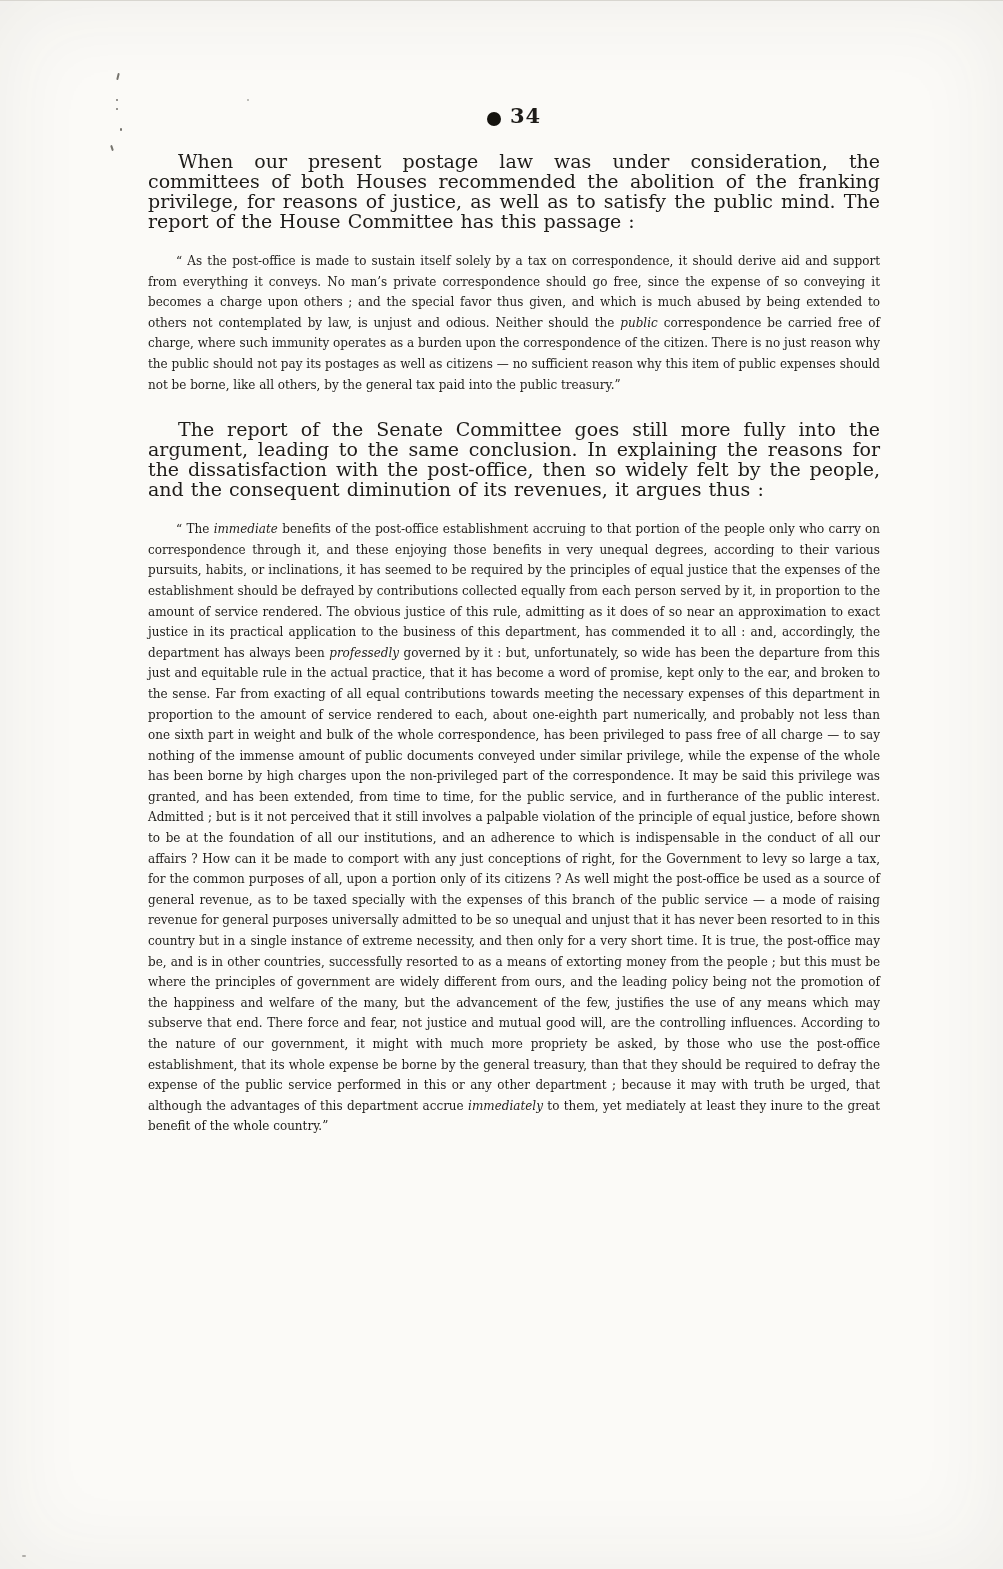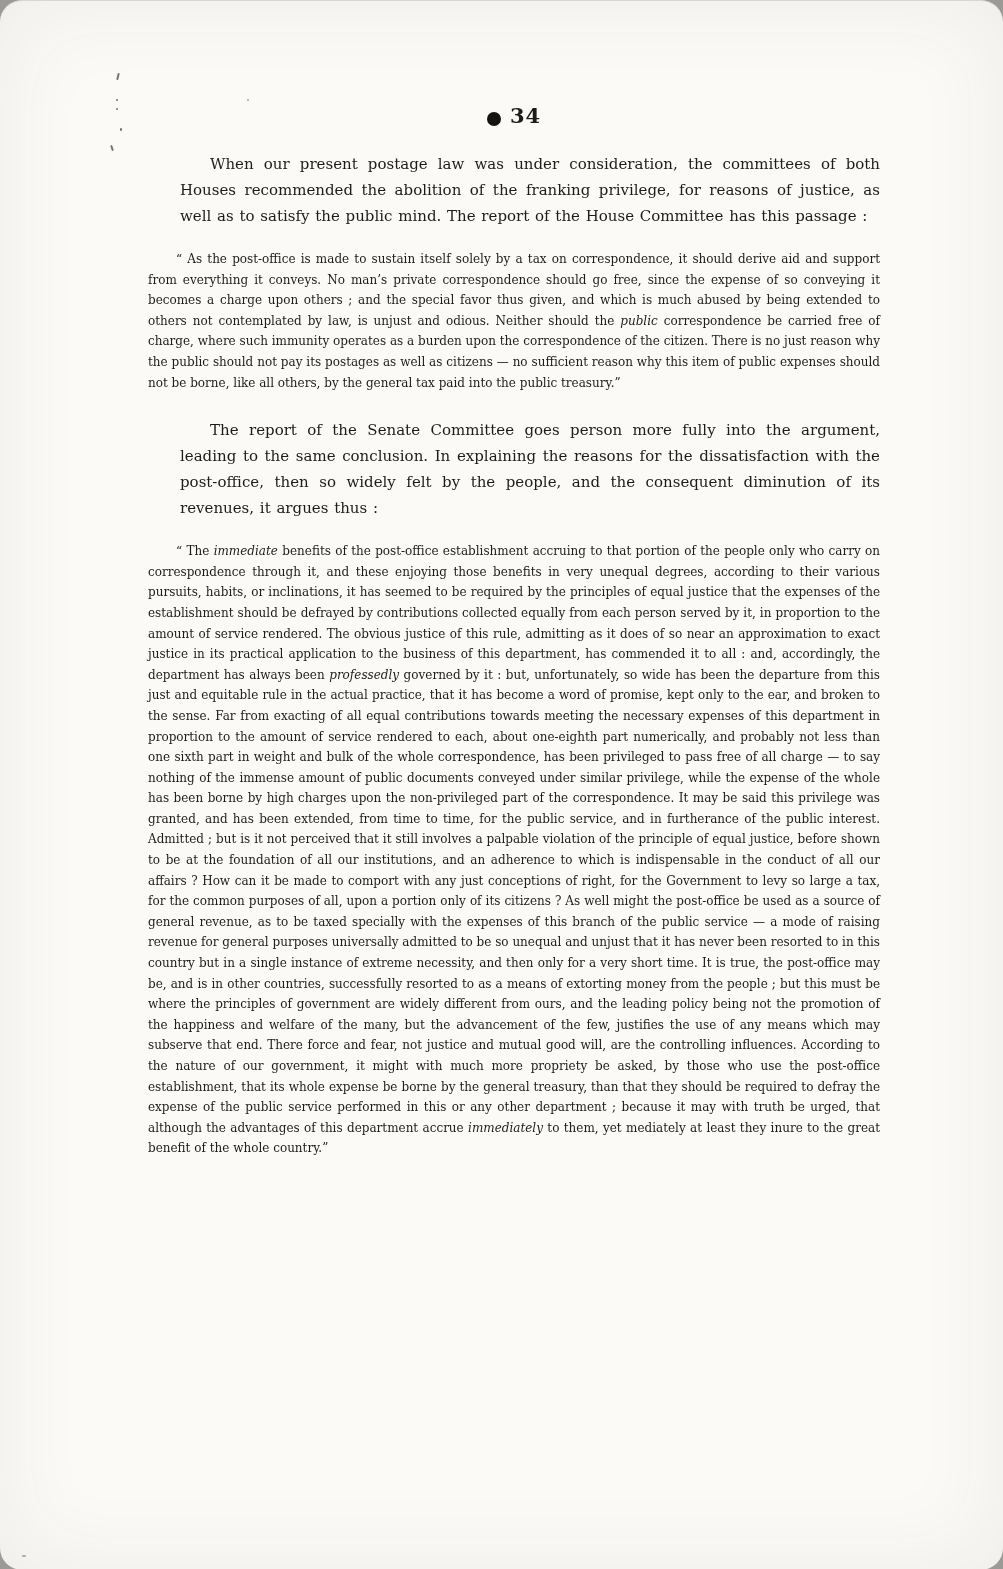--- a/index.html
+++ b/index.html
@@ -11,21 +11,20 @@
     position: relative;
     width: 1003px;
     height: 1569px;
     margin: 0 auto;
     background: var(--paper, #fbfaf7);
     box-shadow: inset 0 0 90px rgba(60,55,45,0.07);
     border-top: 1px solid #d8d6d0;
     overflow: hidden;
     font-family: "DejaVu Serif", "Liberation Serif", serif;
     color: var(--ink, #1e1c19);
-    border-radius: 22px;
   }
   .page-header {
     position: absolute;
     top: 102px;
     left: 148px;
     width: 732px;
     display: flex;
     justify-content: center;
     align-items: center;
     gap: 9px;
@@ -47,26 +46,25 @@
     position: absolute;
     top: 150px;
     left: 148px;
     width: 732px;
     text-align: justify;
     hyphens: auto;
     -webkit-hyphens: auto;
   }
   .para { margin: 0; }
   .para.body {
-    font-size: 15px;
-    line-height: 26px;
+    font-size: 19px;
+    line-height: 20px;
     text-indent: 30px;
     margin-bottom: 20px;
     word-spacing: 1px;
-    margin-left: 32px;
   }
   .para.quote {
     font-size: 12px;
     line-height: 20.6px;
     text-indent: 28px;
     margin-bottom: 24px;
   }
   .it { font-style: italic; }
   .speck {
     position: absolute;
@@ -96,17 +94,17 @@
   <span class="speck speck-6"></span>
 
   <header class="page-header">
     <span class="ink-dot"></span>
     <span class="page-number">34</span>
   </header>
 
   <main class="text-block">
       <p class="para body"><span>When our present postage law was under consideration, the committees of both Houses recommended the abolition of the franking privilege, for reasons of justice, as well as to satisfy the public mind. The report of the House Committee has this passage :</span></p>
       <p class="para quote"><span>“ As the post-office is made to sustain itself solely by a tax on correspondence, it should derive aid and support from everything it conveys. No man’s private correspondence should go free, since the expense of so conveying it becomes a charge upon others ; and the special favor thus given, and which is much abused by being extended to others not contemplated by law, is unjust and odious. Neither should the </span><span class="it">public</span><span> correspondence be carried free of charge, where such immunity operates as a burden upon the correspondence of the citizen. There is no just reason why the public should not pay its postages as well as citizens — no sufficient reason why this item of public expenses should not be borne, like all others, by the general tax paid into the public treasury.”</span></p>
-      <p class="para body"><span>The report of the Senate Committee goes person more fully into the argument, leading to the same conclusion. In explaining the reasons for the dissatisfaction with the post-office, then so widely felt by the people, and the consequent diminution of its revenues, it argues thus :</span></p>
+      <p class="para body"><span>The report of the Senate Committee goes still more fully into the argument, leading to the same conclusion. In explaining the reasons for the dissatisfaction with the post-office, then so widely felt by the people, and the consequent diminution of its revenues, it argues thus :</span></p>
       <p class="para quote"><span>“ The </span><span class="it">immediate</span><span> benefits of the post-office establishment accruing to that portion of the people only who carry on correspondence through it, and these enjoying those benefits in very unequal degrees, according to their various pursuits, habits, or inclinations, it has seemed to be required by the principles of equal justice that the expenses of the establishment should be defrayed by contributions collected equally from each person served by it, in proportion to the amount of service rendered. The obvious justice of this rule, admitting as it does of so near an approximation to exact justice in its practical application to the business of this department, has commended it to all : and, accordingly, the department has always been </span><span class="it">professedly</span><span> governed by it : but, unfortunately, so wide has been the departure from this just and equitable rule in the actual practice, that it has become a word of promise, kept only to the ear, and broken to the sense. Far from exacting of all equal contributions towards meeting the necessary expenses of this department in proportion to the amount of service rendered to each, about one-eighth part numerically, and probably not less than one sixth part in weight and bulk of the whole correspondence, has been privileged to pass free of all charge — to say nothing of the immense amount of public documents conveyed under similar privilege, while the expense of the whole has been borne by high charges upon the non-privileged part of the correspondence. It may be said this privilege was granted, and has been extended, from time to time, for the public service, and in furtherance of the public interest. Admitted ; but is it not perceived that it still involves a palpable violation of the principle of equal justice, before shown to be at the foundation of all our institutions, and an adherence to which is indispensable in the conduct of all our affairs ? How can it be made to comport with any just conceptions of right, for the Government to levy so large a tax, for the common purposes of all, upon a portion only of its citizens ? As well might the post-office be used as a source of general revenue, as to be taxed specially with the expenses of this branch of the public service — a mode of raising revenue for general purposes universally admitted to be so unequal and unjust that it has never been resorted to in this country but in a single instance of extreme necessity, and then only for a very short time. It is true, the post-office may be, and is in other countries, successfully resorted to as a means of extorting money from the people ; but this must be where the principles of government are widely different from ours, and the leading policy being not the promotion of the happiness and welfare of the many, but the advancement of the few, justifies the use of any means which may subserve that end. There force and fear, not justice and mutual good will, are the controlling influences. According to the nature of our government, it might with much more propriety be asked, by those who use the post-office establishment, that its whole expense be borne by the general treasury, than that they should be required to defray the expense of the public service performed in this or any other department ; because it may with truth be urged, that although the advantages of this department accrue </span><span class="it">immediately</span><span> to them, yet mediately at least they inure to the great benefit of the whole country.”</span></p>
     </main>
 
 </div>
 
 </body></html>

